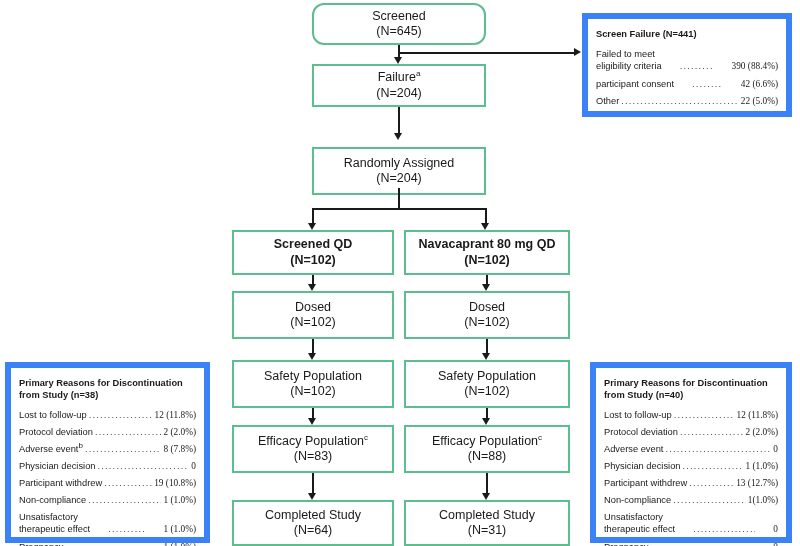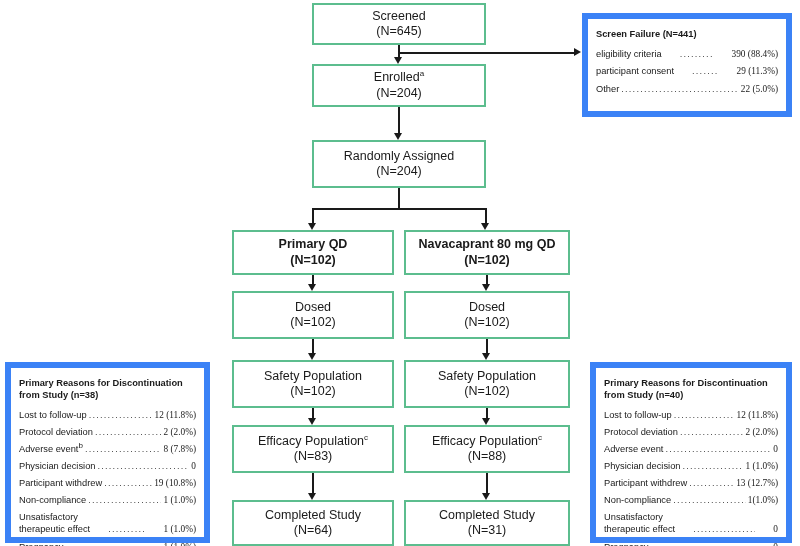--- a/index.html
+++ b/index.html
@@ -81,37 +81,37 @@
     border-top:4.5px solid transparent;
     border-bottom:4.5px solid transparent;
     border-left:7px solid #1a1a1a;
   }
 </style>
 </head>
 <body>
 
 <div id="root">
 
-  <div class="box" style="left:312px;top:3px;width:174px;height:42px;">
+  <div class="box" style="left:312px;top:3px;width:174px;height:42px;border-radius:12px;">
     <span class="t1">Screened</span>
     <span class="t2">(N=645)</span>
   </div>
 
   <div class="box" style="left:312px;top:64px;width:174px;height:43px;">
-    <span class="t1"><span>Enrolled</span><sup>a</sup></span>
+    <span class="t1"><span>Failure</span><sup>a</sup></span>
     <span class="t2">(N=204)</span>
   </div>
 
-  <div class="box" style="left:312px;top:140px;width:174px;height:48px;">
+  <div class="box" style="left:312px;top:147px;width:174px;height:48px;">
     <span class="t1">Randomly Assigned</span>
     <span class="t2">(N=204)</span>
   </div>
 
   <div class="box bold" style="left:232px;top:230px;width:162px;height:45px;">
-    <span class="t1">Primary QD</span>
+    <span class="t1">Screened QD</span>
     <span class="t2">(N=102)</span>
   </div>
 
   <div class="box" style="left:232px;top:291px;width:162px;height:48px;">
     <span class="t1">Dosed</span>
     <span class="t2">(N=102)</span>
   </div>
 
   <div class="box" style="left:232px;top:360px;width:162px;height:48px;">
     <span class="t1">Safety Population</span>
@@ -185,32 +185,33 @@
   <div class="vline" style="left:486px;top:408px;height:10px;"></div>
   <div class="arrow-down" style="left:481.5px;top:418px;"></div>
   <div class="vline" style="left:486px;top:473px;height:20px;"></div>
   <div class="arrow-down" style="left:481.5px;top:493px;"></div>
 
   <div class="panel" style="left:582px;top:13px;width:210px;height:104px;">
     <div class="p-title">Screen Failure (N=441)</div>
     <div class="rows">
 
       <div class="prow two-line">
+        <span class="l1">Failed to meet</span>
         <span class="l2">
           <span class="lbl">eligibility criteria</span>
           <span class="dots">......................................</span>
           <span class="val">390 (88.4%)</span>
         </span>
       </div>
 
       <div class="prow two-line">
         <span class="l2">
           <span class="lbl">participant consent</span>
           <span class="dots">......................................</span>
-          <span class="val">29 (11.3%)</span>
+          <span class="val">42 (6.6%)</span>
         </span>
       </div>
 
       <div class="prow">
         <span class="lbl">Other</span>
         <span class="dots">................................................</span>
         <span class="val">22 (5.0%)</span>
       </div>
 
     </div>

